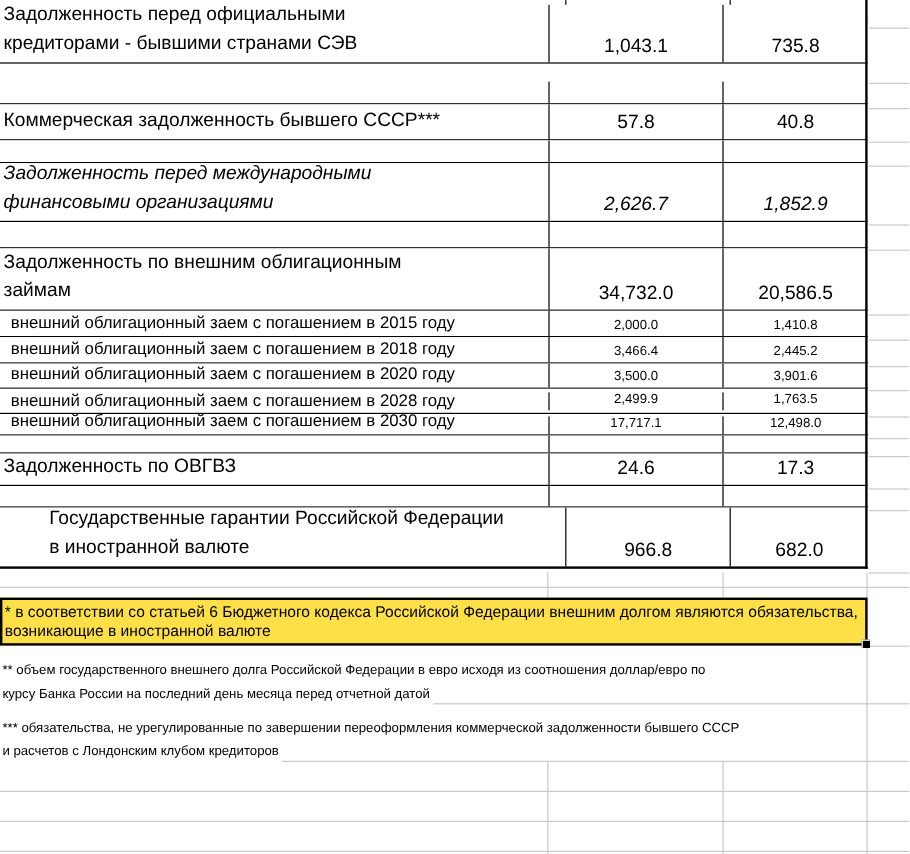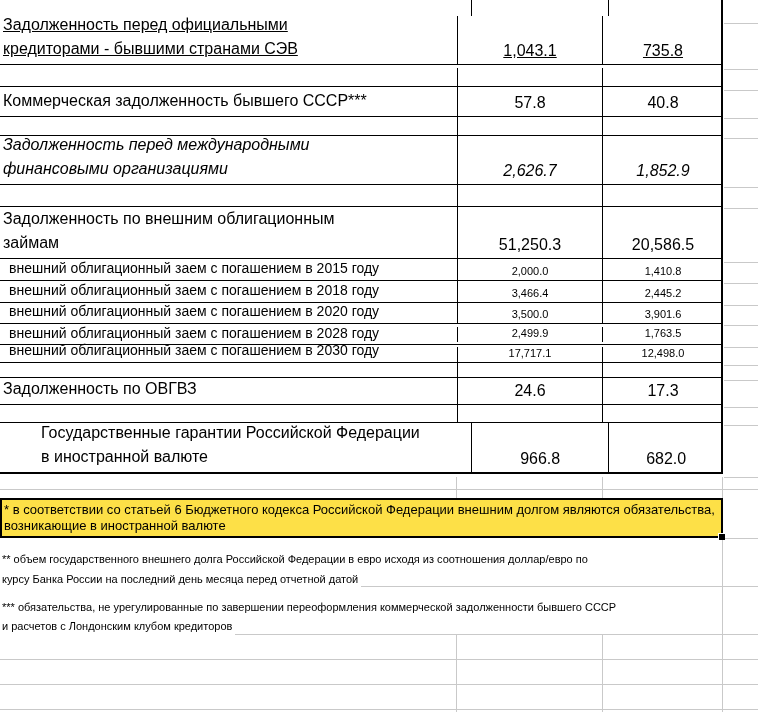--- a/index.html
+++ b/index.html
@@ -38,21 +38,21 @@
 <body>
 
 <div class="sheet">
 
   <div class="trow thickb" style="top:0;height:19px;">
     <div class="c-label"></div>
     <div class="c-val c-v1"></div>
     <div class="c-val c-v2"></div>
   </div>
 
-  <div class="trow" style="top:16px;height:49px;text-decoration:underline;">
+  <div class="trow" style="top:4px;height:49px;">
     <div class="c-label">
       <div class="main-label">Задолженность перед официальными</div>
       <div class="main-label">кредиторами - бывшими странами СЭВ</div>
     </div>
     <div class="c-val c-v1 main-val">1,043.1</div>
     <div class="c-val c-v2 main-val">735.8</div>
   </div>
 
   <div class="trow" style="top:68px;height:19px;">
     <div class="c-label"></div>
@@ -87,21 +87,21 @@
     <div class="c-label"></div>
     <div class="c-val c-v1"></div>
     <div class="c-val c-v2"></div>
   </div>
 
   <div class="trow" style="top:207px;height:52px;">
     <div class="c-label">
       <div class="main-label">Задолженность по внешним облигационным</div>
       <div class="main-label">займам</div>
     </div>
-    <div class="c-val c-v1 main-val">51,250.3</div>
+    <div class="c-val c-v1 main-val">34,732.0</div>
     <div class="c-val c-v2 main-val">20,586.5</div>
   </div>
 
   <div class="trow" style="top:259px;height:22px;">
     <div class="c-label bond-label">внешний облигационный заем с погашением в 2015 году</div>
     <div class="c-val c-v1 bond-val">2,000.0</div>
     <div class="c-val c-v2 bond-val">1,410.8</div>
   </div>
   <div class="trow" style="top:281px;height:22px;">
     <div class="c-label bond-label">внешний облигационный заем с погашением в 2018 году</div>

